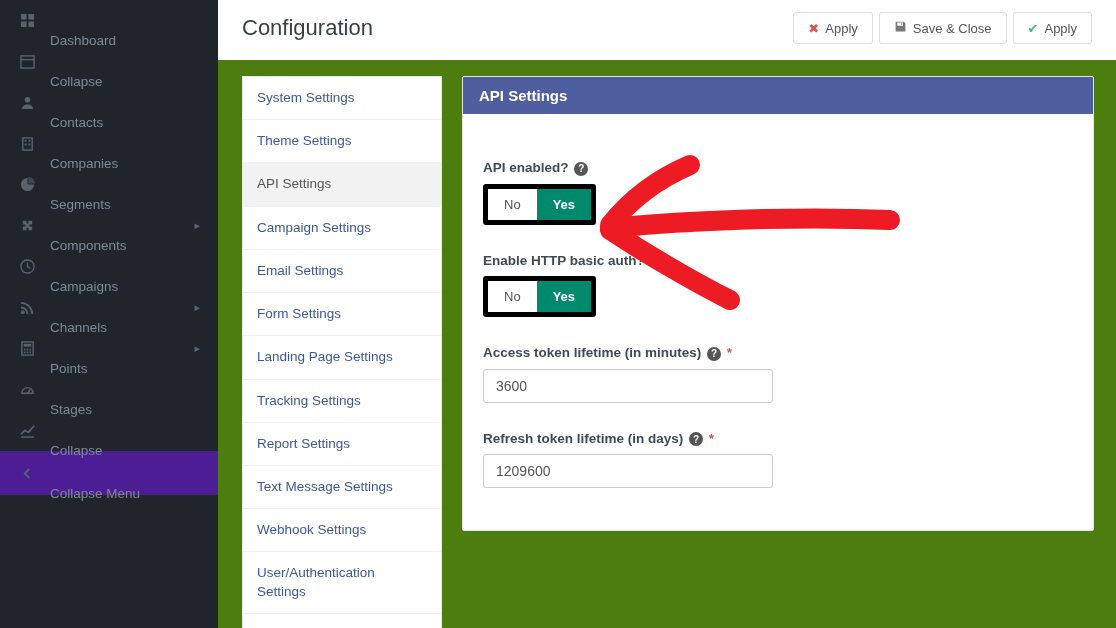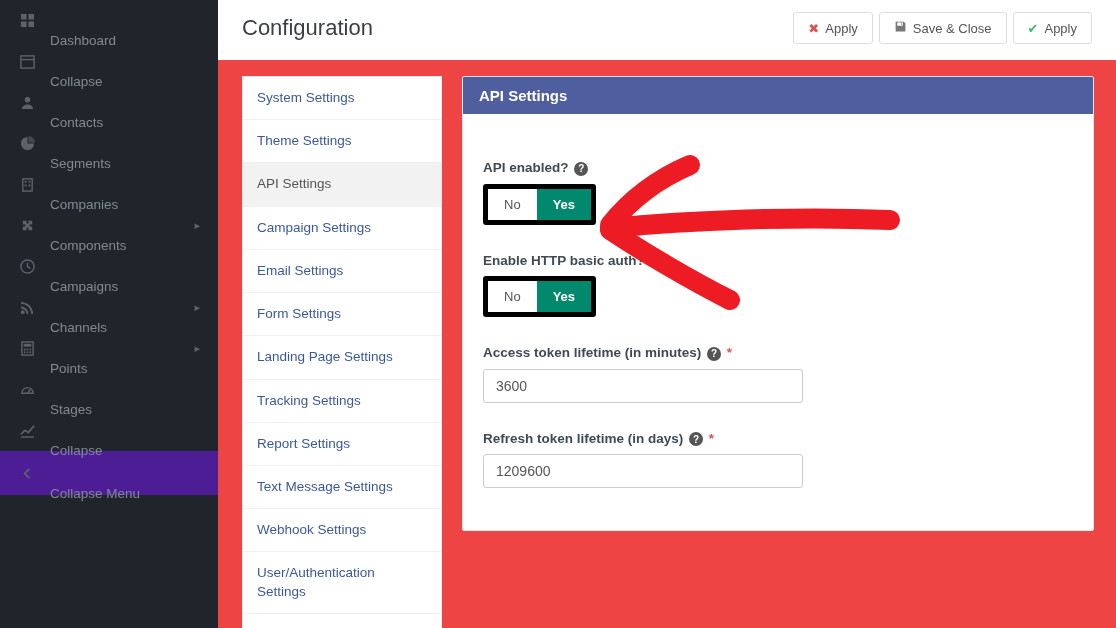--- a/index.html
+++ b/index.html
@@ -14,41 +14,41 @@
   
   .main { position: absolute; left: 218px; top: 0; right: 0; bottom: 0; background: #fff; }
   .header { display: flex; align-items: center; justify-content: space-between; padding: 12px 24px 18px 24px; border-bottom: 1px solid #eee; gap: 32px; }
   .header h1 { font-size: 22px; font-weight: 500; color: #3a3f44; }
   .header-actions { display: flex; gap: 6px; }
   .btn { display: inline-flex; align-items: center; gap: 6px; padding: 7px 14px; border: 1px solid #ddd; background: #fff; border-radius: 3px; cursor: pointer; font-size: 13px; color: #555; }
   .btn .bi { font-size: 13px; }
   .bi-red { color: #d9534f; }
   .bi-green { color: #3eb87a; }
   
-  .content-wrap { position: absolute; top: 60px; left: 0; right: 0; bottom: 0; background: #ef4444; padding: 16px 22px 16px 0; display: flex; gap: 20px; }
+  .content-wrap { position: absolute; top: 60px; left: 0; right: 0; bottom: 0; background: #4d7c0f; padding: 16px 22px 16px 0; display: flex; gap: 20px; }
   
   .settings-nav { background: #fff; border: 1px solid #e9e9e9; width: 200px; margin-left: 24px; align-self: flex-start; }
   .settings-nav-item { padding: 12px 14px; color: #3b5998; cursor: pointer; border-bottom: 1px solid #f0f0f0; font-size: 13.5px; line-height: 1.35; }
   .settings-nav-item:last-child { border-bottom: none; }
   .settings-nav-item.active { background: #f2f2f2; color: #555; }
   
   .panel { flex: 1; background: #fff; border: 1px solid #e5e5e5; align-self: flex-start; border-radius: 2px; overflow: hidden; }
   .panel-header { background: #4e5e9e; color: #fff; padding: 10px 16px; font-weight: 600; font-size: 15px; }
   .panel-body { padding: 18px 20px 24px; }
   
   .form-row { margin-bottom: 18px; margin-top: 28px; }
   .form-label { font-weight: 600; font-size: 13.5px; color: #3f4a55; margin-bottom: 8px; display: block; }
   .help-icon { display: inline-flex; width: 14px; height: 14px; border-radius: 50%; background: #555; color: #fff; font-size: 10px; align-items: center; justify-content: center; margin-left: 2px; font-weight: bold; }
   .req-star { color: #d9534f; margin-left: 2px; }
   
   .toggle-group { display: inline-flex; border: 5px solid #000000; border-radius: 3px; overflow: hidden; }
   .toggle-btn { padding: 8px 16px; background: #fff; color: #555; cursor: pointer; font-size: 13px; border: none; }
   .toggle-btn.active { background: #00896c; color: #fff; font-weight: 600; }
   
-  .text-input { width: 320px; padding: 8px 12px; border: 1px solid #ccc; border-radius: 3px; font-size: 14px; color: #555; }
+  .text-input { width: 290px; padding: 8px 12px; border: 1px solid #ccc; border-radius: 3px; font-size: 14px; color: #555; }
   
   .annotation { position: absolute; pointer-events: none; z-index: 99; }
   
   svg.icon-svg { width: 15px; height: 15px; fill: currentColor; }
 </style>
 </head>
 <body>
 
 <nav class="sidebar">
   <div class="sidebar-item">
@@ -72,41 +72,41 @@
     <span class="label">Collapse</span>
   </div>
   <div class="sidebar-item">
     <span class="icon">
         <svg class="icon-svg" viewBox="0 0 16 16">
           <circle cx="8" cy="5" r="3"></circle>
           <path d="M2 15c0-3 3-5 6-5s6 2 6 5z"></path>
         </svg>
       </span>
     <span class="label">Contacts</span>
-  </div>
-  <div class="sidebar-item">
-    <span class="icon">
-        <svg class="icon-svg" viewBox="0 0 16 16">
-          <path d="M8 1a7 7 0 1 0 7 7H8z"></path>
-          <path d="M9 0v7h7a7 7 0 0 0-7-7z" opacity="0.6"></path>
-        </svg>
-      </span>
-    <span class="label">Segments</span>
   </div>
   <div class="sidebar-item">
     <span class="icon">
         <svg class="icon-svg" viewBox="0 0 16 16">
           <rect x="3" y="2" width="10" height="13" fill="none" stroke="currentColor" stroke-width="1.5"></rect>
           <rect x="5" y="4" width="2" height="2"></rect>
           <rect x="9" y="4" width="2" height="2"></rect>
           <rect x="5" y="8" width="2" height="2"></rect>
           <rect x="9" y="8" width="2" height="2"></rect>
         </svg>
       </span>
     <span class="label">Companies</span>
+  </div>
+  <div class="sidebar-item">
+    <span class="icon">
+        <svg class="icon-svg" viewBox="0 0 16 16">
+          <path d="M8 1a7 7 0 1 0 7 7H8z"></path>
+          <path d="M9 0v7h7a7 7 0 0 0-7-7z" opacity="0.6"></path>
+        </svg>
+      </span>
+    <span class="label">Segments</span>
   </div>
   <div class="sidebar-item">
     <span class="icon">
         <svg class="icon-svg" viewBox="0 0 16 16">
           <path d="M3 3h4v2a1 1 0 0 0 2 0V3h4v4h-2a1 1 0 0 0 0 2h2v4H9v-2a1 1 0 0 0-2 0v2H3V9h2a1 1 0 0 0 0-2H3z"></path>
         </svg>
       </span>
     <span class="label">Components</span>
     <span class="chevron">▸</span>
   </div>

